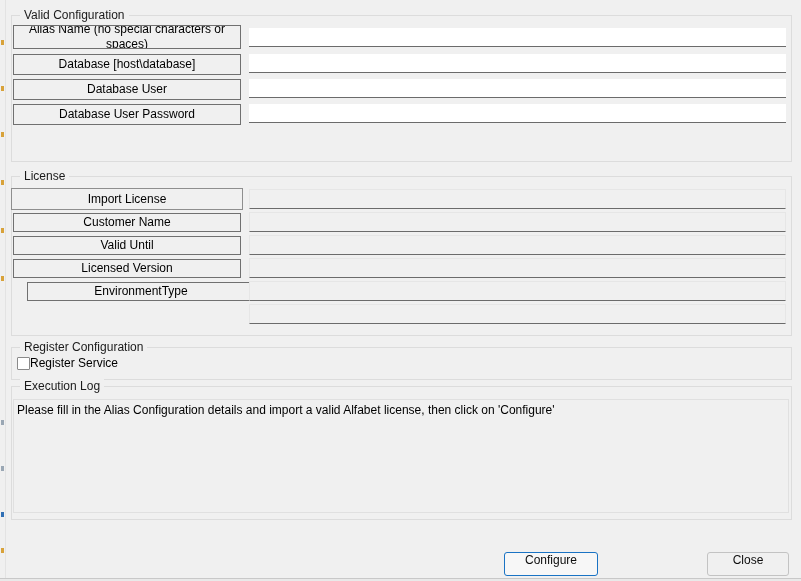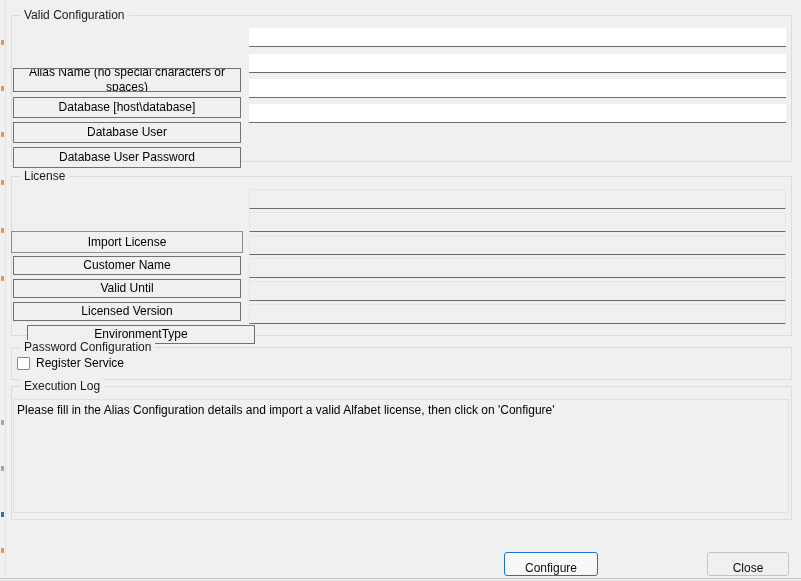--- a/index.html
+++ b/index.html
@@ -81,21 +81,20 @@
     font-size: 12px;
     font-family: "Liberation Sans", sans-serif;
     text-align: center;
     line-height: 1.05;
     padding: 0;
     box-sizing: border-box;
     display: flex;
     align-items: center;
     justify-content: center;
     overflow: hidden;
-    margin-top: 43px;
   }
   .lbtn.focused {
     border: 1px solid #8e8e8e;
   }
   .lbtn > span {
     display: block;
     width: 100%;
     white-space: normal;
   }
   .lbtn.overflow > span {
@@ -123,21 +122,20 @@
     border: 1px solid #e6e6e6;
     border-bottom: 1px solid #6b6b6b;
     color: #6d6d6d;
   }
 
   
   .cbrow {
     position: absolute;
     display: flex;
     align-items: center;
-    gap: 6px;
   }
   .cbox {
     width: 13px;
     height: 13px;
     box-sizing: border-box;
     border: 1px solid #8a8a8a;
     background: #ffffff;
     border-radius: 1px;
     position: relative;
     flex: none;
@@ -168,21 +166,21 @@
     position: absolute;
     box-sizing: border-box;
     background: #f0f0f0;
     border: 1px solid #c3c3c3;
     border-radius: 3px;
     font-family: "Liberation Sans", sans-serif;
     font-size: 12px;
     color: #0d0d0d;
     text-align: center;
     display: flex;
-    align-items: flex-end;
+    align-items: flex-start;
     justify-content: center;
     padding: 0;
   }
   .btn.default {
     border: 1px solid #1a73c4;
     background: #f7f7f7;
   }
 </style>
 </head>
 <body>
@@ -252,21 +250,21 @@
   <input class="tinput disabled" type="text" readonly="" style="left: 249px; top: 258px; width: 537px; height: 20px;" value="">
 
   <div class="lbtn" style="left:27px; top:282px; width:228px; height:19px;">
     <span>EnvironmentType</span>
   </div>
   <input class="tinput disabled" type="text" readonly="" style="left: 249px; top: 281px; width: 537px; height: 20px;" value="">
 
   <input class="tinput disabled" type="text" readonly="" style="left: 249px; top: 304px; width: 537px; height: 20px;" value="">
 
   <div class="group" style="left:11px; top:347px; width:779px; height:31px;">
-    <div class="grp-title">Password Configuration</div>
+    <div class="grp-title">Register Configuration</div>
   </div>
 
   <div class="cbrow" style="left:17px; top:356px;">
     <span class="cbox"></span>
     <span class="cblabel">Register Service</span>
   </div>
 
   <div class="group" style="left:11px; top:386px; width:779px; height:132px;">
     <div class="grp-title">Execution Log</div>
   </div>

